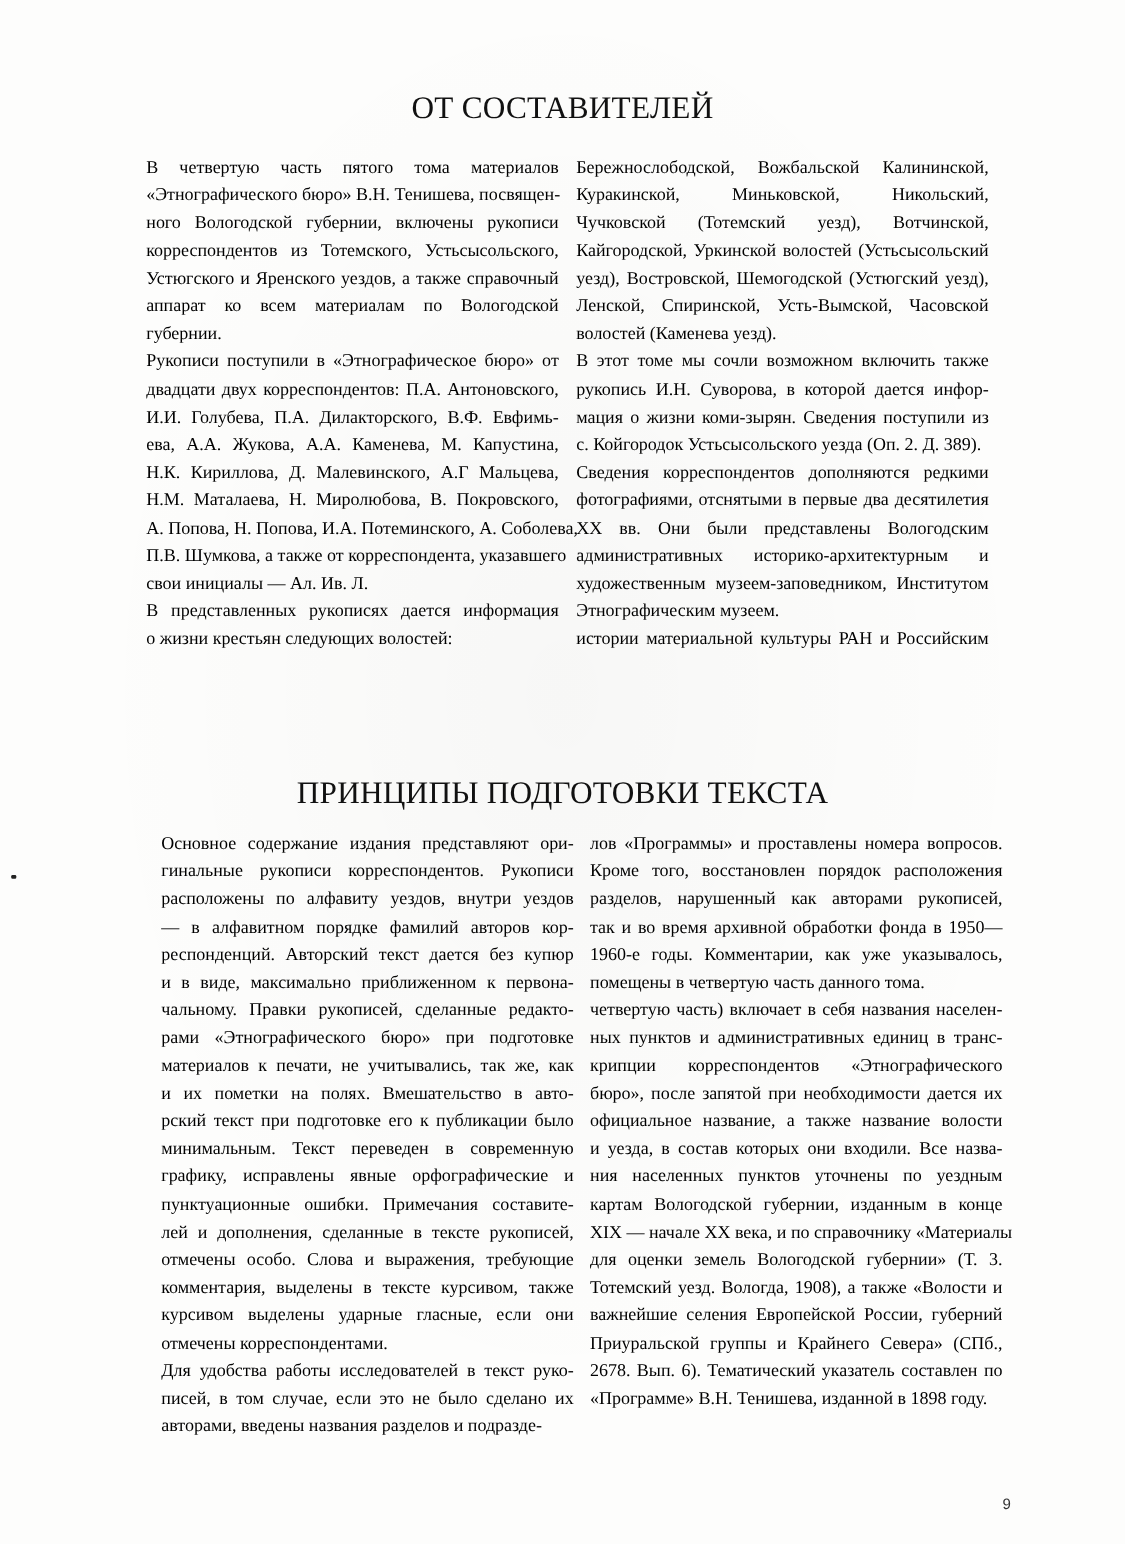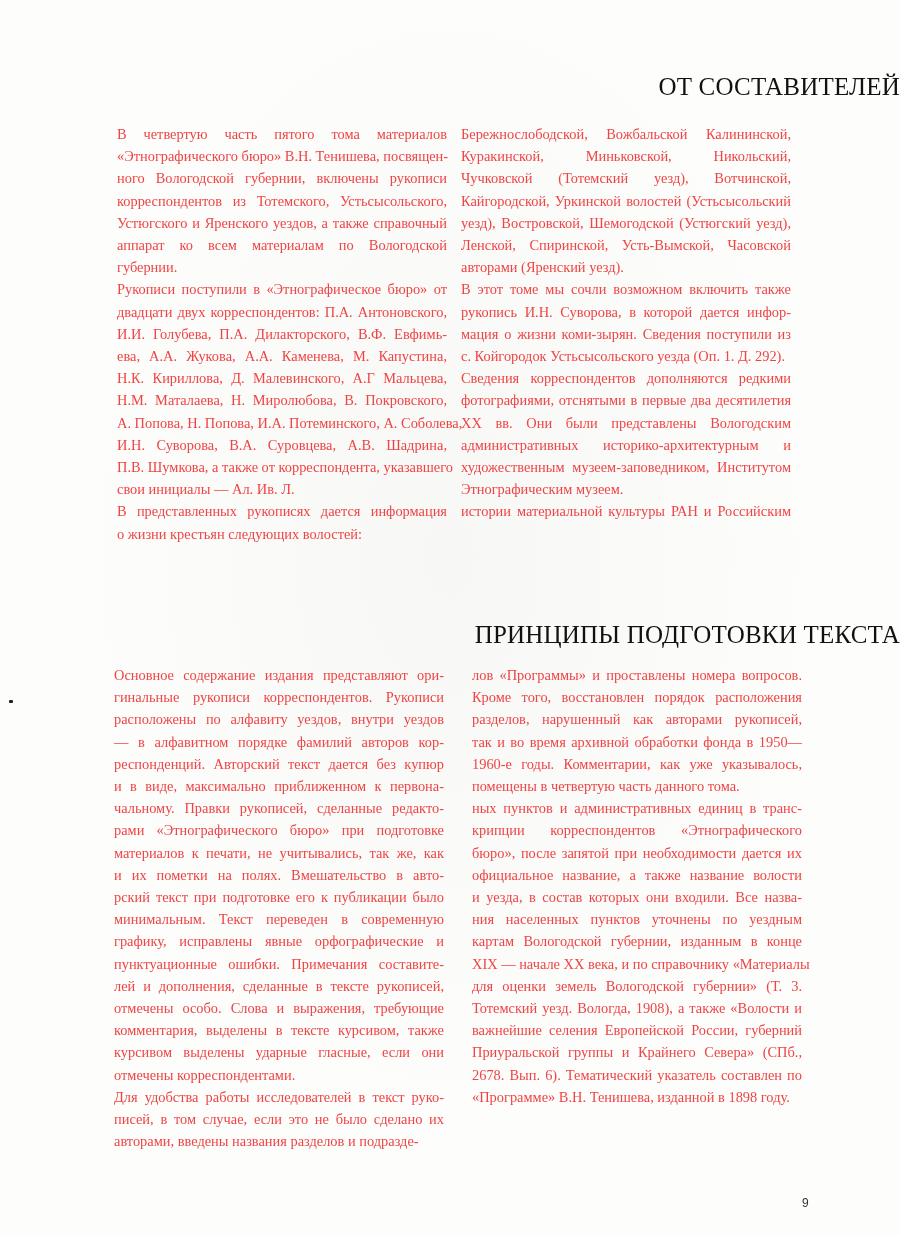--- a/index.html
+++ b/index.html
@@ -9,37 +9,37 @@
     font-family: "Liberation Serif", "DejaVu Serif", serif;
     color: #1d1d1d;
   }
   .page-bg {
     position: absolute; inset: 0;
     background:
       radial-gradient(ellipse at 50% 45%, rgba(0,0,0,0.025), rgba(0,0,0,0) 60%),
       #fdfdfc;
   }
   .heading {
-    position: absolute; left: 0; width: 900px; text-align: right;
+    position: absolute; left: 0; width: 900px; text-align: center;
     font-size: 25px; letter-spacing: 0.2px; color: #111;
     font-weight: normal;
   }
   .h1 { top: 56px; }
   .h2 { top: 604px; }
   .col {
     position: absolute; width: 330px;
     font-size: 14.4px; line-height: 22.2px;
-    text-align: justify; color: #ef4444;
+    text-align: justify; color: #000000;
   }
   .col p { margin: 0; padding: 0; }
   .col .line { display: block; text-align: justify; text-align-last: justify; white-space: nowrap; }
   .col .line.last { text-align-last: left; }
   .c1 { left: 117px; top: 123px; }
   .c2 { left: 461px; top: 123px; }
-  .c3 { left: 114px; top: 664px; font-family: Liberation Serif, serif; }
+  .c3 { left: 129px; top: 664px; font-family: Liberation Serif, serif; }
   .c4 { left: 472px; top: 664px; }
   .pageno {
     position: absolute; left: 802px; top: 1196px;
     font-family: "Liberation Sans", sans-serif; font-size: 12px; color: #333;
   }
   .mark {
     position: absolute; left: 9px; top: 700px; width: 4px; height: 3px;
     background: #222; border-radius: 1px;
   }
 </style>
@@ -60,44 +60,43 @@
       <span class="line last">губернии.</span>
     </p>
     <p>
       <span class="line">Рукописи поступили в «Этнографическое бюро» от</span>
       <span class="line">двадцати двух корреспондентов: П.А. Антоновского,</span>
       <span class="line">И.И. Голубева, П.А. Дилакторского, В.Ф. Евфимь-</span>
       <span class="line">ева, А.А. Жукова, А.А. Каменева, М. Капустина,</span>
       <span class="line">Н.К. Кириллова, Д. Малевинского, А.Г Мальцева,</span>
       <span class="line">Н.М. Маталаева, Н. Миролюбова, В. Покровского,</span>
       <span class="line">А. Попова, Н. Попова, И.А. Потеминского, А. Соболева,</span>
-      <span class="line">И.Н. Суворова, В.А. Суровцева, А.В. Шадрина,</span>
       <span class="line">П.В. Шумкова, а также от корреспондента, указавшего</span>
       <span class="line last">свои инициалы — Ал. Ив. Л.</span>
     </p>
     <p>
       <span class="line">В представленных рукописях дается информация</span>
       <span class="line last">о жизни крестьян следующих волостей:</span>
     </p>
   </div>
 <div class="col c2">
     <p>
       <span class="line">Бережнослободской, Вожбальской Калининской,</span>
       <span class="line">Куракинской, Миньковской, Никольский,</span>
       <span class="line">Чучковской (Тотемский уезд), Вотчинской,</span>
       <span class="line">Кайгородской, Уркинской волостей (Устьсысольский</span>
       <span class="line">уезд), Востровской, Шемогодской (Устюгский уезд),</span>
       <span class="line">Ленской, Спиринской, Усть-Вымской, Часовской</span>
-      <span class="line last">авторами (Яренский уезд).</span>
+      <span class="line last">волостей (Каменева уезд).</span>
     </p>
     <p>
       <span class="line">В этот томе мы сочли возможном включить также</span>
       <span class="line">рукопись И.Н. Суворова, в которой дается инфор-</span>
       <span class="line">мация о жизни коми-зырян. Сведения поступили из</span>
-      <span class="line last">с. Койгородок Устьсысольского уезда (Оп. 1. Д. 292).</span>
+      <span class="line last">с. Койгородок Устьсысольского уезда (Оп. 2. Д. 389).</span>
     </p>
     <p>
       <span class="line">Сведения корреспондентов дополняются редкими</span>
       <span class="line">фотографиями, отснятыми в первые два десятилетия</span>
       <span class="line">XX вв. Они были представлены Вологодским</span>
       <span class="line">административных историко-архитектурным и</span>
       <span class="line">художественным музеем-заповедником, Институтом</span>
       <span class="line last">Этнографическим музеем.</span>
       <span class="line">истории материальной культуры РАН и Российским</span>
     </p>
@@ -135,20 +134,21 @@
 <div class="col c4">
     <p>
       <span class="line">лов «Программы» и проставлены номера вопросов.</span>
       <span class="line">Кроме того, восстановлен порядок расположения</span>
       <span class="line">разделов, нарушенный как авторами рукописей,</span>
       <span class="line">так и во время архивной обработки фонда в 1950—</span>
       <span class="line">1960-е годы. Комментарии, как уже указывалось,</span>
       <span class="line last">помещены в четвертую часть данного тома.</span>
     </p>
     <p>
+      <span class="line">четвертую часть) включает в себя названия населен-</span>
       <span class="line">ных пунктов и административных единиц в транс-</span>
       <span class="line">крипции корреспондентов «Этнографического</span>
       <span class="line">бюро», после запятой при необходимости дается их</span>
       <span class="line">официальное название, а также название волости</span>
       <span class="line">и уезда, в состав которых они входили. Все назва-</span>
       <span class="line">ния населенных пунктов уточнены по уездным</span>
       <span class="line">картам Вологодской губернии, изданным в конце</span>
       <span class="line">XIX — начале XX века, и по справочнику «Материалы</span>
       <span class="line">для оценки земель Вологодской губернии» (Т. 3.</span>
       <span class="line">Тотемский уезд. Вологда, 1908), а также «Волости и</span>

